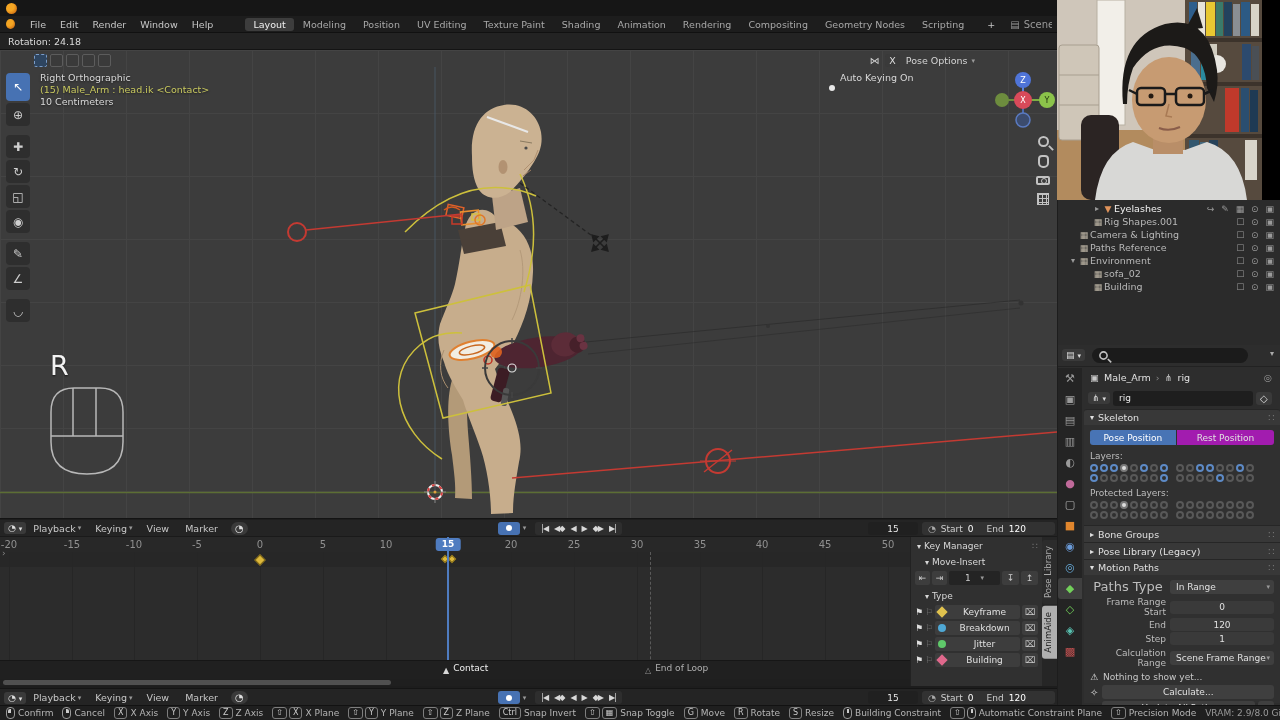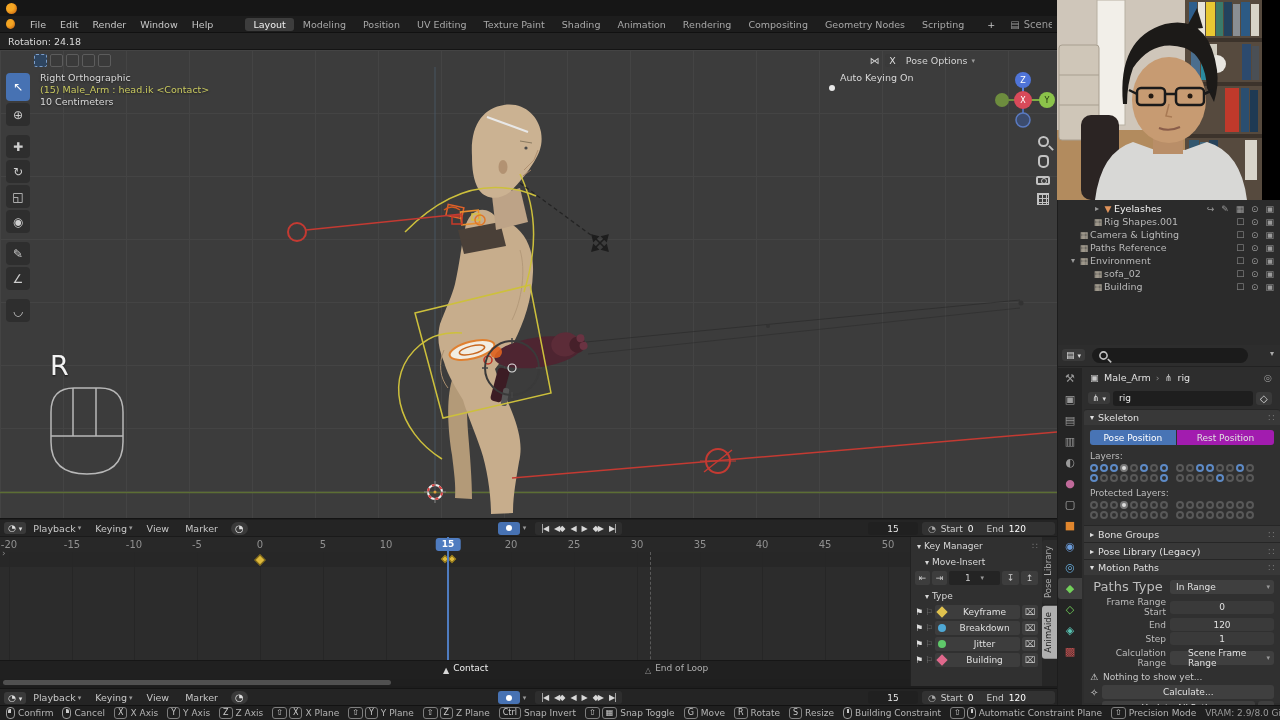--- a/index.html
+++ b/index.html
@@ -716,21 +716,21 @@
       <div class="row" style="gap:4px;margin-bottom:1px">
         <span style="width:76px;text-align:right;font-size:9px;color:#bdbdbd">End</span>
         <span class="pbtn" style="flex:1;height:13px;background:#3a3a3a">120</span>
       </div>
       <div class="row" style="gap:4px;margin-bottom:3px">
         <span style="width:76px;text-align:right;font-size:9px;color:#bdbdbd">Step</span>
         <span class="pbtn" style="flex:1;height:13px;background:#3a3a3a">1</span>
       </div>
       <div class="row" style="gap:4px;margin-bottom:4px">
         <span style="width:76px;text-align:right;font-size:9px;color:#bdbdbd">Calculation Range</span>
-        <span class="pbtn" style="flex:1;height:14px;justify-content:space-between;padding-left:18px">
+        <span class="pbtn" style="flex:1;height:14px;justify-content:space-between;padding-left:6px">
             <span>Scene Frame Range</span>
             <span class="caret">▾</span>
           </span>
       </div>
       <div class="row" style="gap:5px;margin-bottom:3px;font-size:9px;color:#c8c8c8">
         <span style="color:#e8e8e8">⚠</span>
         <span>Nothing to show yet...</span>
       </div>
       <div class="row" style="gap:4px;margin-bottom:2px">
         <span style="color:#ccc">✧</span>

